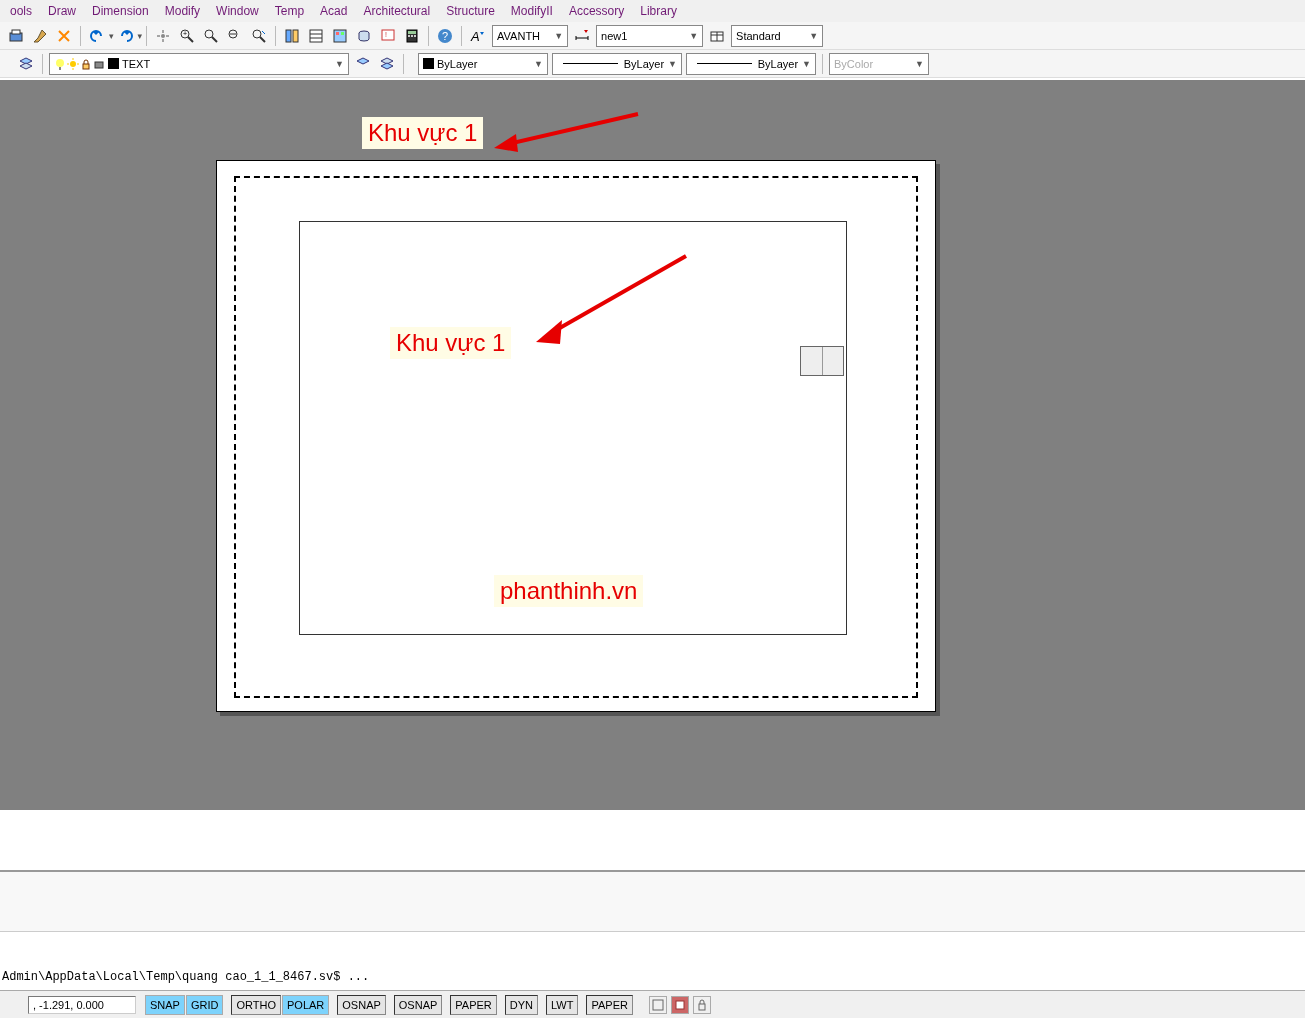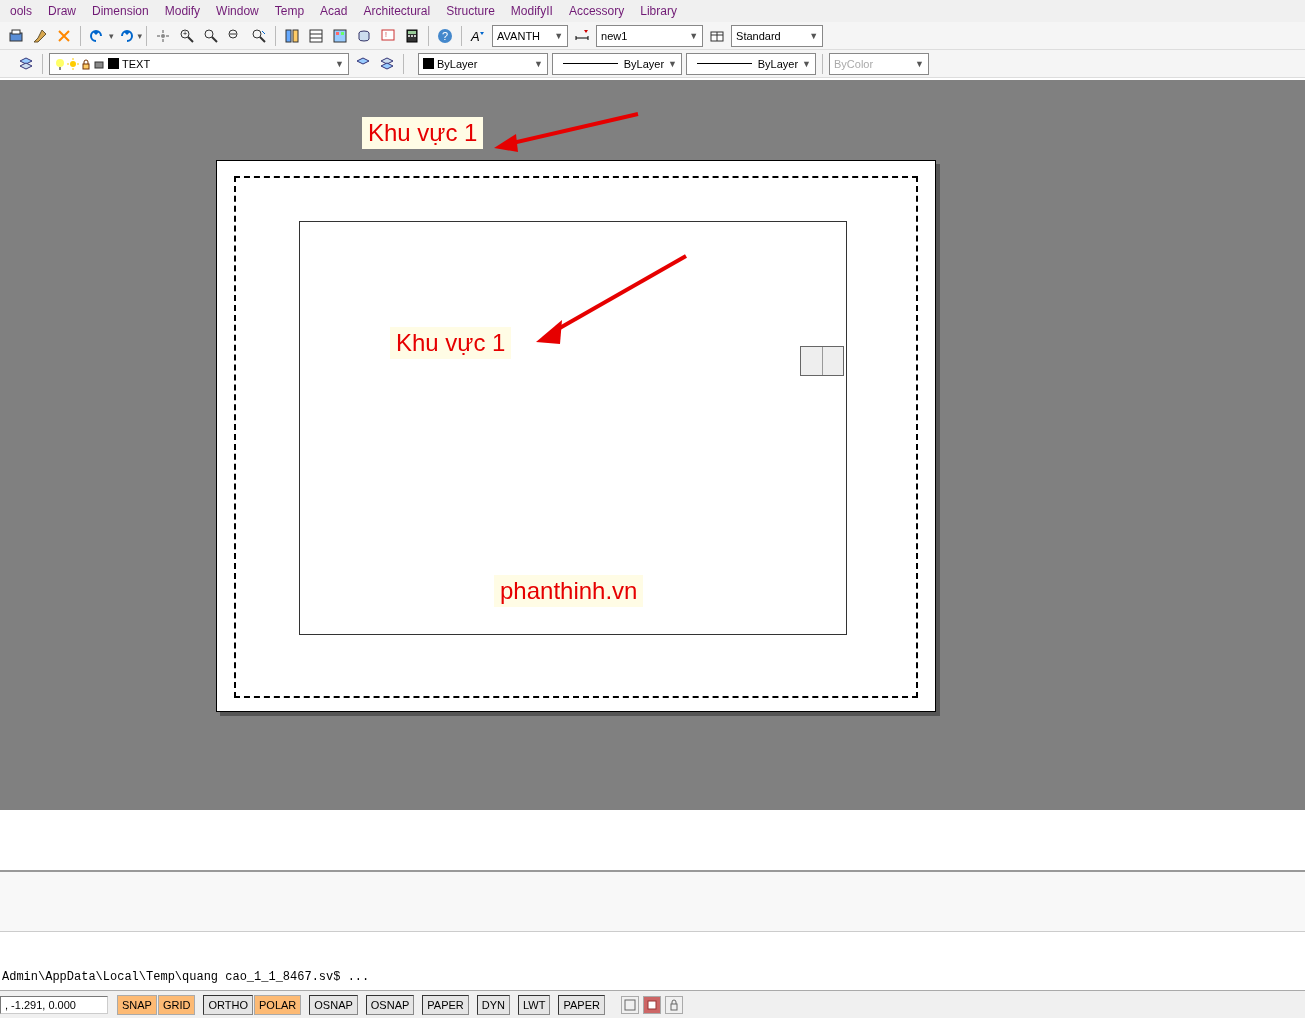--- a/index.html
+++ b/index.html
@@ -27,23 +27,23 @@
     
     .arrow-svg { position: absolute; }
     .thumb { position: absolute; left: 800px; top: 266px; width: 44px; height: 30px; border:1px solid #666; background:#ddd; display:flex; }
     .thumb-half { flex:1; background:#eee; border-right:1px solid #999; }
     .thumb-half:last-child{border-right:none;}
     
     .cmd-area { position: absolute; bottom: 28px; left: 0; right: 0; height: 120px; background: #fff; border-top: 2px solid #999; }
     .cmd-hist { position:absolute; top:0; left:0; right:0; height:60px; background:#f8f8f8; border-bottom:1px solid #ccc;}
     .cmd-line { position: absolute; bottom: 6px; left: 2px; font-family: 'Courier New', monospace; font-size: 12px; color: #000; }
     
-    .statusbar { position: absolute; bottom: 0; left: 0; right: 0; height: 28px; background: #f0f0f0; border-top: 1px solid #aaa; display: flex; align-items: center; font-size: 12px; }
+    .statusbar { position: absolute; bottom: 0; left: 0; right: 0; height: 28px; background: #f0f0f0; border-top: 1px solid #aaa; display: flex; align-items: center; font-size: 12px; padding-left: 28px; }
     .coord-panel { width: 108px; padding: 2px 4px; border: 1px inset #ccc; background: #fff; font-size:11px;}
-    .status-btn { padding: 3px 4px; border: 1px solid #aaa; background: #fdba74; cursor: pointer; font-size: 11px; margin-left:1px;}
+    .status-btn { padding: 3px 4px; border: 1px solid #aaa; background: #7dd3fc; cursor: pointer; font-size: 11px; margin-left:1px;}
     .status-btn.active { border: 1px inset #888; background: #e5e5e5; margin-left: 8px; }
     .sb-icon{width:18px;height:18px;border:1px solid #aaa;margin-left:4px;cursor:pointer;display:flex;align-items:center;justify-content:center;}
     
     .linetype-sample { flex:1; border-top:1px solid #000; margin:0 6px; }
     .color-swatch{width:11px;height:11px;border:1px solid #000;margin-right:3px;display:inline-block;}
   </style>
 </head>
 <body>
 
 <div class="menubar">

